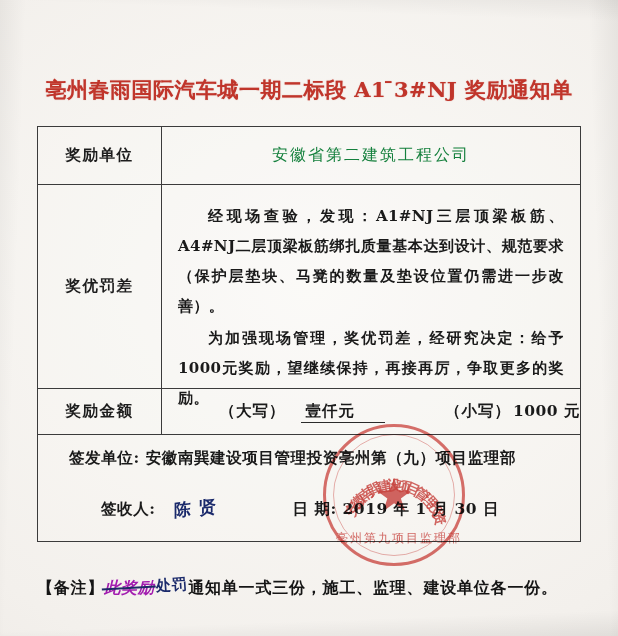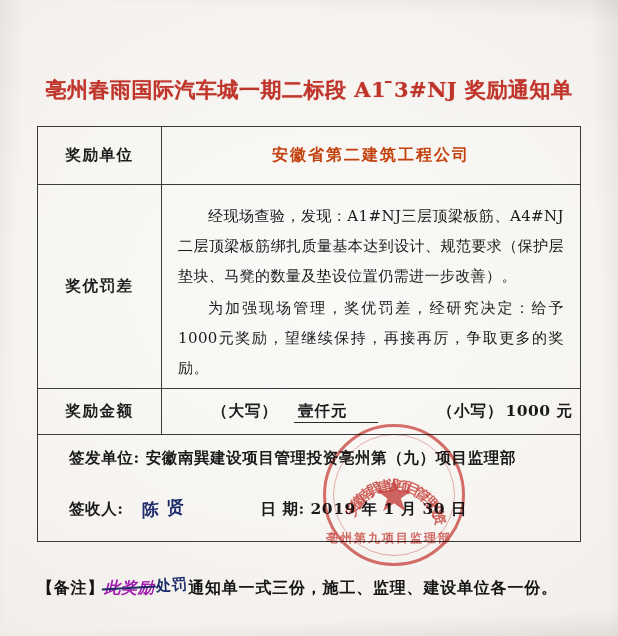--- a/index.html
+++ b/index.html
@@ -90,29 +90,30 @@
   }
 
   
   .row1 { height: 58px; }
   .row1 .cell-body {
     display: flex;
     align-items: center;
     justify-content: center;
     font-family: "DejaVu Serif", serif;
     font-size: 16px;
-    font-weight: bold;
-    color: #c2410c;
+    font-weight: normal;
+    color: #15803d;
     letter-spacing: 2px;
   }
 
   
   .row2 { height: 204px; }
   .row2 .cell-body {
     padding: 16px 16px 12px 16px;
+    font-weight: bold;
   }
   .reason-p {
     font-family: "DejaVu Serif", serif;
     font-size: 15px;
     line-height: 30px;
     color: #1a1a1a;
     text-indent: 30px;
     margin: 0 0 2px 0;
     letter-spacing: 0.4px;
     text-align: justify;
@@ -122,20 +123,21 @@
   .row3 { height: 46px; gap: 36px; }
   .row3 .cell-body {
     display: flex;
     align-items: center;
     font-family: "DejaVu Serif", serif;
     font-size: 15.5px;
     color: #1a1a1a;
     font-weight: bold;
     padding-left: 14px;
     letter-spacing: 1px;
+    justify-content: flex-end;
   }
   .amt-upper-label { white-space: nowrap; }
   .amt-upper-value {
     margin-left: 16px;
     border-bottom: 1.4px solid #2b2b2b;
     padding: 0 30px 0 4px;
     white-space: nowrap;
   }
   .amt-lower-label {
     margin-left: 60px;
@@ -160,21 +162,21 @@
     right: 10px;
     font-family: "DejaVu Serif", serif;
     font-size: 15.5px;
     font-weight: bold;
     color: #1a1a1a;
     letter-spacing: 0.6px;
     white-space: nowrap;
   }
   .issue-line { top: 13px; }
   .recv-line { top: 62px; display: flex; align-items: baseline; }
-  .recv-label { white-space: nowrap; }
+  .recv-label { white-space: nowrap; margin-left: 32px; }
   .recv-sign {
     margin-left: 18px;
     font-family: "DejaVu Serif", serif;
     font-size: 17px;
     color: #1b2a6b;
     font-weight: bold;
     transform: rotate(-6deg) skewX(-6deg);
     display: inline-block;
     letter-spacing: 1px;
   }
@@ -265,24 +267,24 @@
     font-weight: bold;
     color: rgba(198,38,33,0.82);
     transform-origin: 50% 56px;
     white-space: nowrap;
   }
   .seal-bottom {
     position: absolute;
     left: 0;
     right: 0;
     bottom: 16px;
-    text-align: left;
+    text-align: right;
     font-family: "DejaVu Serif", serif;
     font-size: 12px;
-    font-weight: bold;
+    font-weight: normal;
     color: rgba(198,38,33,0.8);
     letter-spacing: 2px;
   }
 </style>
 </head>
 <body>
 
 <div class="paper"></div>
 
 <div class="doc">

